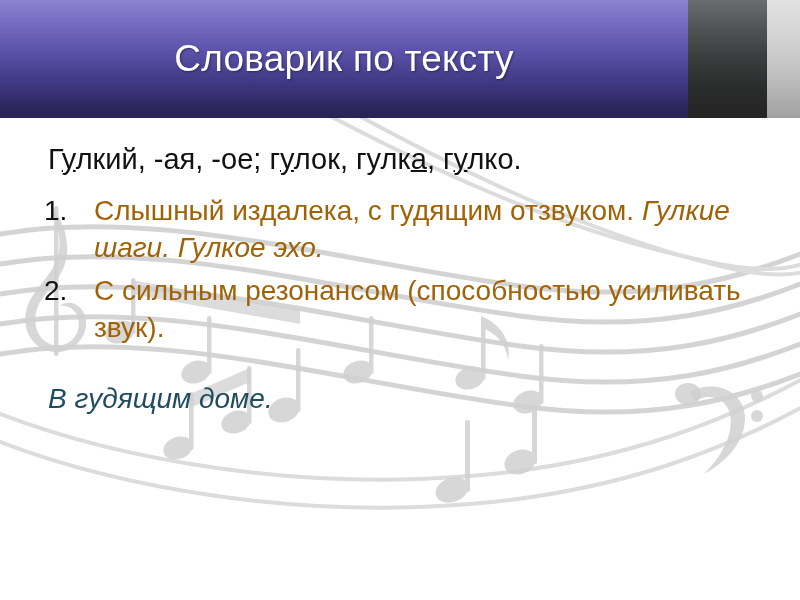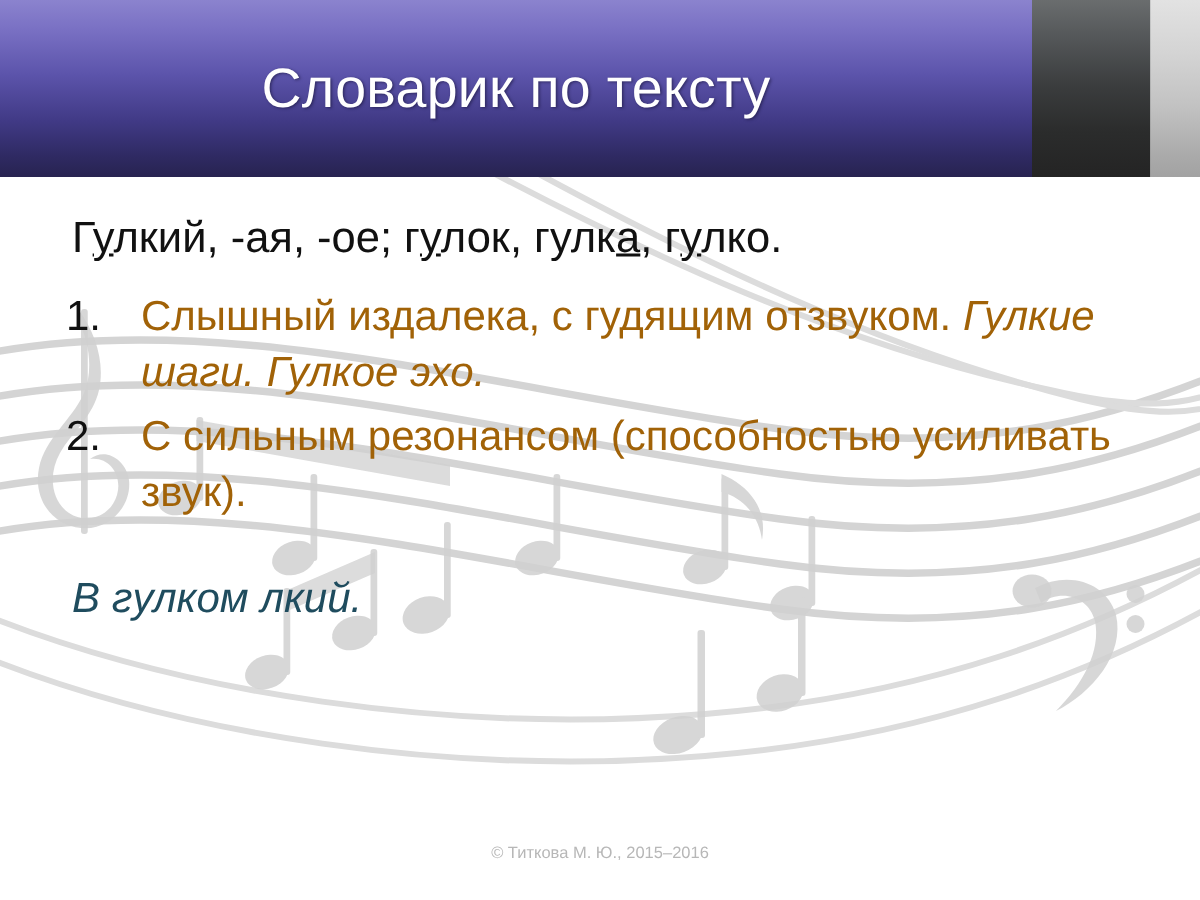--- a/index.html
+++ b/index.html
@@ -243,19 +243,18 @@
         <span class="def-text"><span>Слышный издалека, с гудящим отзвуком. </span><span class="ex">Гулкие шаги. Гулкое эхо.</span></span>
       </div>
 
       <div class="def-item">
         <span class="def-num">2.</span>
         <span class="def-text"><span>С сильным резонансом (способностью усиливать звук).</span><span class="ex"></span></span>
       </div>
 
     </div>
 
-    <div class="example-line">В гулком лкий.</div>
+    <div class="example-line">В гудящим доме.</div>
   </div>
 
-  <div class="footer-copy">© Титкова М. Ю., 2015–2016</div>
   <div class="footer-page">12</div>
 
 </div>
 
 </body></html>

